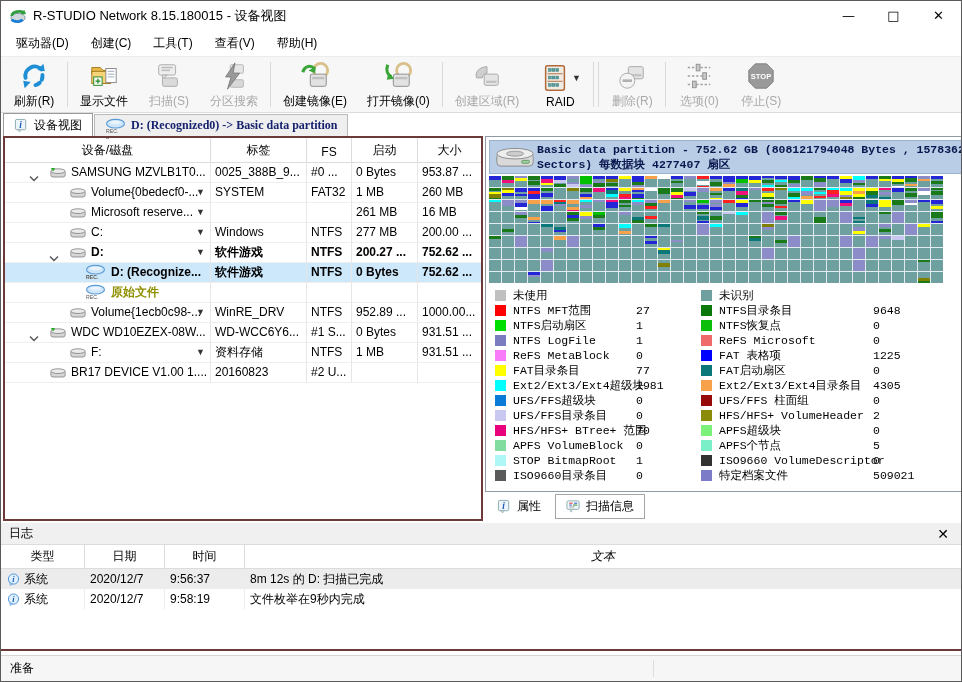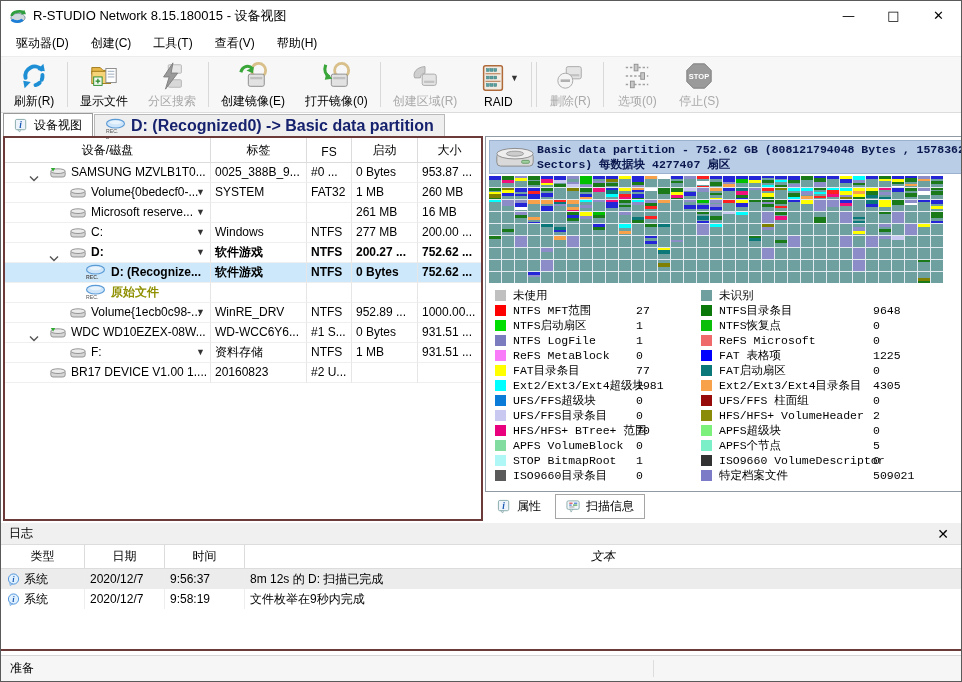--- a/index.html
+++ b/index.html
@@ -25,21 +25,21 @@
   .tbtn .tlabel { margin-top:1px; white-space:nowrap; }
   .tbtn.disabled .tlabel { color:#a9a9a9; }
   .tbtn .drop { font-size:9px; color:#333; margin-left:2px; }
   .tsep { width:1px; background:#d9d9d9; margin:5px 2px; }
 
   
   .tabstrip { position:absolute; top:112px; left:0; right:0; height:23px; background:#fff; display:flex; align-items:flex-end; padding-left:2px; }
   .tab { display:flex; align-items:center; height:22px; padding:0 10px; border:1px solid #b9b9b9; border-bottom:none; background:#efefef; margin-right:1px; }
   .tab.active { background:#fff; border-color:#9a9a9a; height:23px; }
   .tab .tabicon { margin-right:5px; display:flex; }
-  .tab.mono .tabtext { font-family:Liberation Sans, sans-serif; color:#16226e; font-weight:bold; font-size:16px; }
+  .tab.mono .tabtext { font-family:Liberation Serif, serif; color:#16226e; font-weight:bold; font-size:12px; }
 
   
   .main { position:absolute; top:135px; left:0; right:0; height:387px; background:#fff; }
 
   
   .tree-panel { position:absolute; left:2px; top:0; width:480px; height:385px; border:2px solid #6d3a3a; background:#fff; overflow:hidden; }
   .tree-header { display:grid; grid-template-columns:206px 96px 45px 66px 1fr; height:25px; border-bottom:1px solid #dcdcdc; }
   .tree-header .hcell { position:relative; border-right:1px solid #dcdcdc; text-align:center; display:flex; flex-direction:column; justify-content:flex-end; padding-bottom:3px; }
   .tree-header .hcell:last-child { border-right:none; }
   .sort-caret { position:absolute; top:-1px; left:0; right:0; text-align:center; font-size:9px; line-height:8px; color:#444; }
@@ -156,20 +156,34 @@
               <line x1="20" y1="11" x2="27" y2="11" stroke="#9ab"></line>
               <line x1="20" y1="14" x2="27" y2="14" stroke="#9ab"></line>
               <line x1="20" y1="17" x2="27" y2="17" stroke="#9ab"></line>
               <rect x="5" y="17" width="9" height="9" fill="#eef7ee" stroke="#2a8a2a"></rect>
               <line x1="9.5" y1="19" x2="9.5" y2="24" stroke="#2a8a2a" stroke-width="1.4"></line>
               <line x1="7" y1="21.5" x2="12" y2="21.5" stroke="#2a8a2a" stroke-width="1.4"></line>
             </svg>
           </span>
         </span>
         <span class="tlabel">显示文件</span>
+      </div>
+      <div class="tbtn disabled">
+        <span class="ticon">
+          <span class="" style="display:inline-flex">
+            <svg viewBox="0 0 32 32" width="30" height="30">
+              <rect x="9" y="18" width="16" height="9" rx="2" fill="#dadada" stroke="#aaa"></rect>
+              <rect x="5" y="4" width="18" height="11" rx="2" fill="#eee" stroke="#aaa"></rect>
+              <path d="M9 15 l0 4 5 -4 z" fill="#eee" stroke="#aaa"></path>
+              <line x1="8" y1="7" x2="20" y2="7" stroke="#bbb" stroke-width="1.6"></line>
+              <line x1="8" y1="10" x2="17" y2="10" stroke="#bbb" stroke-width="1.6"></line>
+            </svg>
+          </span>
+        </span>
+        <span class="tlabel">扫描(S)</span>
       </div>
       <div class="tbtn disabled">
         <span class="ticon">
           <span class="" style="display:inline-flex">
             <svg viewBox="0 0 32 32" width="30" height="30">
               <rect x="12" y="4" width="14" height="9" rx="1" fill="#e6e6e6" stroke="#b5b5b5"></rect>
               <rect x="12" y="20" width="14" height="8" rx="1" fill="#d8d8d8" stroke="#b5b5b5"></rect>
               <path d="M17 2 L7 17 h6 L9 30 L22 13 h-7 z" fill="#9a9a9a" stroke="#7e7e7e"></path>
             </svg>
           </span>

